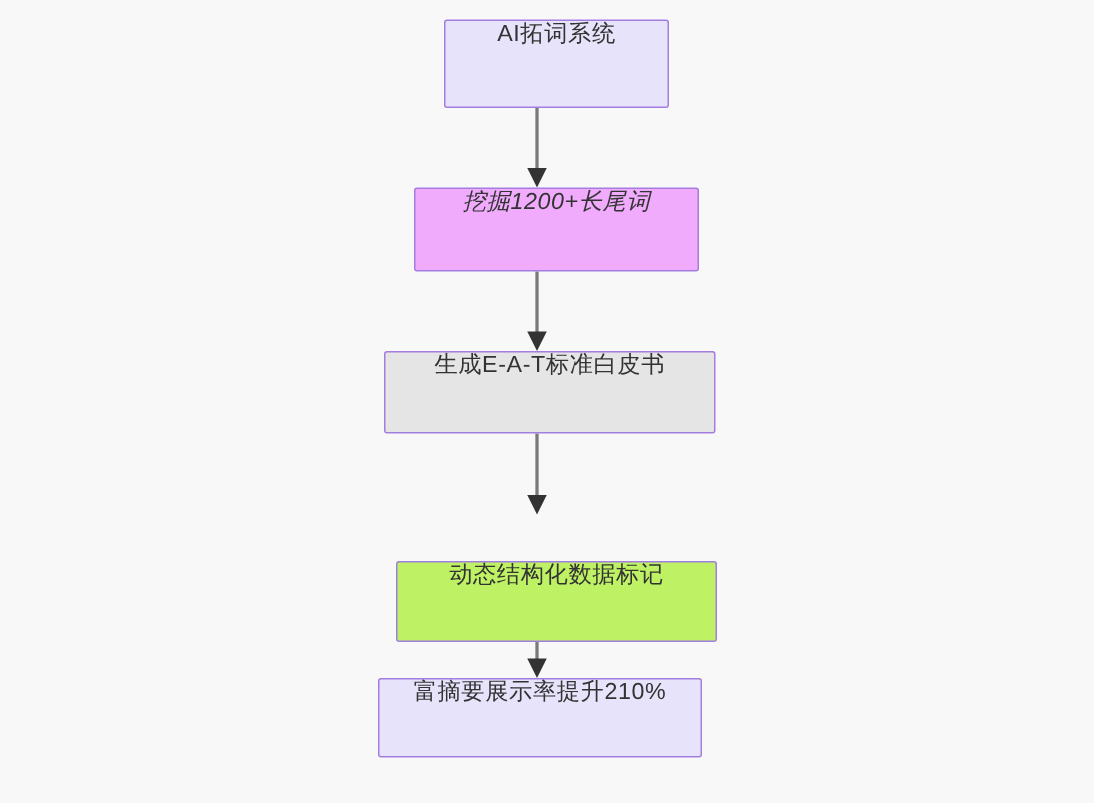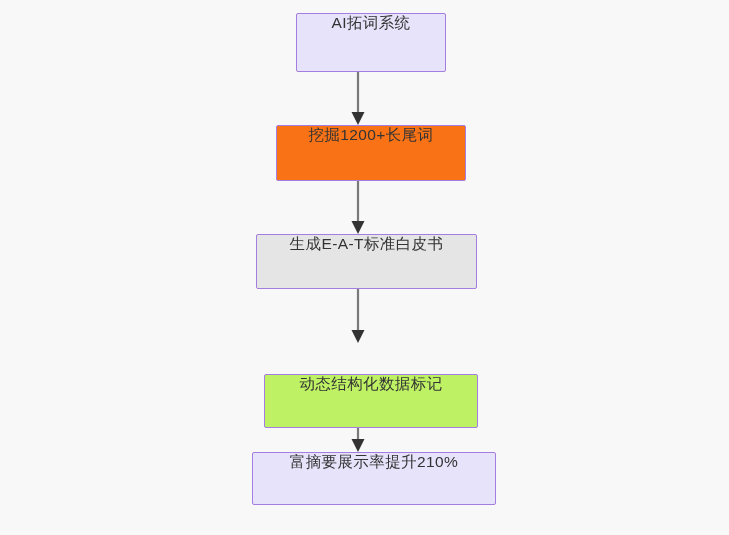--- a/index.html
+++ b/index.html
@@ -78,29 +78,29 @@
     <svg width="26" height="55" viewBox="0 0 26 55" xmlns="http://www.w3.org/2000/svg">
       <line x1="13" y1="0" x2="13" y2="45" stroke="#7a7a7a" stroke-width="2.2"></line>
       <polygon points="13,55 6.5,42 19.5,42" fill="#333333"></polygon>
     </svg>
   </div>
 
   <div class="node" id="node-1" style="left: 296px; top: 13px; width: 150px; height: 59px; background: rgb(231, 227, 251); border-color: rgb(163, 126, 224); color: rgb(51, 51, 51);">
     <span class="node-label">AI拓词系统</span>
   </div>
 
-  <div class="node" id="node-2" style="left: 276px; top: 125px; width: 190px; height: 56px; background: #f97316; border-color: rgb(163, 126, 224); color: rgb(51, 51, 51);">
+  <div class="node" id="node-2" style="left: 276px; top: 125px; width: 190px; height: 56px; background: #f0abfc; border-color: rgb(163, 126, 224); color: rgb(51, 51, 51); font-style: italic;">
     <span class="node-label">挖掘1200+长尾词</span>
   </div>
 
   <div class="node" id="node-3" style="left: 256px; top: 234px; width: 221px; height: 55px; background: #e5e5e5; border-color: rgb(163, 126, 224); color: rgb(51, 51, 51);">
     <span class="node-label">生成E-A-T标准白皮书</span>
   </div>
 
   <div class="node" id="node-4" style="left: 264px; top: 343px; width: 214px; height: 54px; background: #bef264; border-color: rgb(163, 126, 224); color: rgb(51, 51, 51); margin-top: 31px;">
     <span class="node-label">动态结构化数据标记</span>
   </div>
 
-  <div class="node" id="node-5" style="left: 252px; top: 452px; width: 244px; height: 53px; background: rgb(231, 227, 251); border-color: rgb(163, 126, 224); color: rgb(51, 51, 51);">
+  <div class="node" id="node-5" style="left: 252px; top: 452px; width: 216px; height: 53px; background: rgb(231, 227, 251); border-color: rgb(163, 126, 224); color: rgb(51, 51, 51);">
     <span class="node-label">富摘要展示率提升210%</span>
   </div>
 
 </div>
 
 </body></html>

